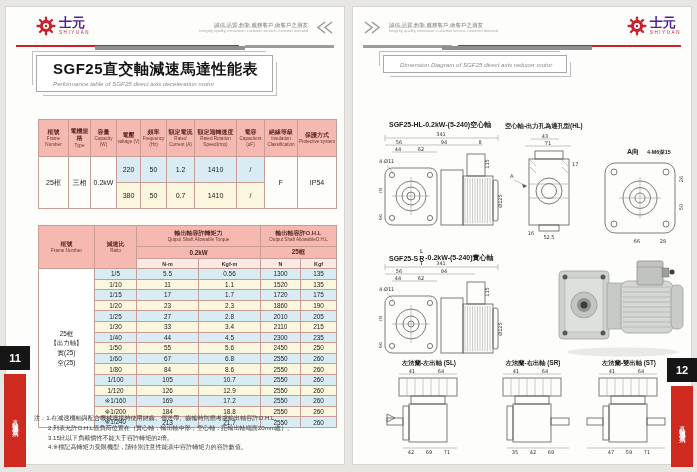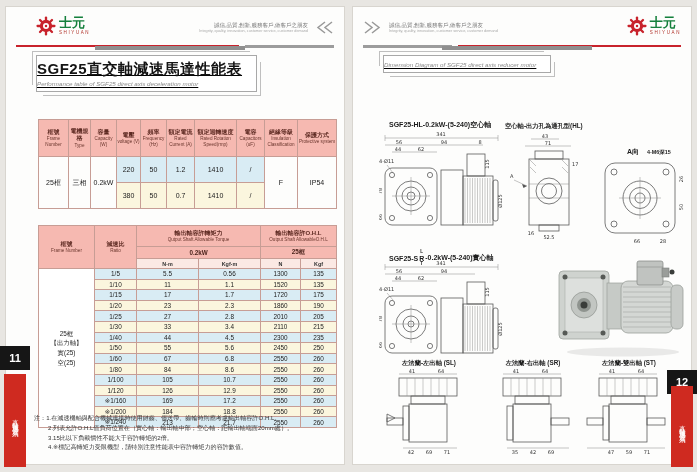--- a/index.html
+++ b/index.html
@@ -6,36 +6,36 @@
   .canvas{position:relative;width:697px;height:472px;background:#e8e6e2;overflow:hidden;
           font-family:"Liberation Sans","DejaVu Sans",sans-serif;}
   .page{position:absolute;top:6px;height:459px;width:340px;background:#fdfdfc;
         border:1px solid #d8d5cf;box-sizing:border-box;}
   .page-left{left:5px;} .page-right{left:352px;}
 
   
   .hdr{position:absolute;top:9px;left:30px;right:10px;display:flex;justify-content:space-between;align-items:flex-start;}
   .page-right .hdr{left:10px;right:10px;flex-direction:row-reverse;}
   .logo-blk{display:flex;align-items:flex-start;gap:3px;}
-  .logo-txt .cn{font-size:13px;font-weight:bold;color:#15803d;line-height:1;}
+  .logo-txt .cn{font-size:13px;font-weight:bold;color:#4c1d95;line-height:1;}
   .logo-txt .en{font-size:4.5px;letter-spacing:1.6px;color:#b03028;margin-top:1px;}
   .tag-blk{display:flex;align-items:center;gap:6px;margin-top:4px;}
   .tag-txt{text-align:right;}
   .page-right .tag-txt{text-align:left;}
   .tag-cn{font-size:5.5px;color:#777;}
   .tag-en{font-size:3.8px;color:#aaa;}
   .rule{position:absolute;top:38px;left:10px;right:10px;height:3px;}
   .rule .red{position:absolute;left:0;top:0;height:2px;width:70%;background:#c8232c;}
   .rule .gray{position:absolute;right:0;top:0;height:3px;width:28%;background:#9c9c9c;}
   .page-right .rule .red{left:auto;right:0;}
   .page-right .rule .gray{right:auto;left:0;}
 
   
   .title-box{position:absolute;top:48px;left:30px;background:#fff;border:1px solid #a8a8a8;
-             padding:4px 14px 4px 0;text-decoration:underline;}
+             padding:4px 14px 4px 16px;}
   .title-box::before{content:'';position:absolute;left:-5px;top:-5px;right:6px;bottom:6px;
              border-left:1px solid #bfbfbf;border-top:1px solid #bfbfbf;}
   .title-box::after{content:'';position:absolute;left:6px;top:6px;right:-5px;bottom:-5px;
              border-right:1px solid #bfbfbf;border-bottom:1px solid #bfbfbf;}
   .title-topbar{position:absolute;top:-10px;left:58px;width:150px;height:4px;background:#8f8f8f;}
   .title-cn{font-size:15px;font-weight:bold;color:#141414;letter-spacing:.5px;white-space:nowrap;}
   .title-en{font-size:6.2px;color:#8a8a8a;font-style:italic;margin-top:1px;white-space:nowrap;}
 
   .sec-title{position:absolute;left:32px;color:#d3281e;font-size:8.5px;font-weight:bold;white-space:nowrap;}
 
@@ -56,21 +56,21 @@
   .ttable tbody tr:nth-child(even) td{background:#fbf6de;}
   .frame-cell{background:#fff !important;font-size:6.6px;line-height:1.5;color:#222;}
   .frame-cell span{display:block;}
 
   .notes{position:absolute;top:406px;left:28px;right:8px;font-size:6.1px;color:#333;line-height:1.6;}
   .notes .ind{padding-left:14px;}
 
   
   .tab{position:absolute;width:30px;height:24px;background:#161616;color:#fff;
        font-size:11px;font-weight:bold;line-height:24px;text-align:center;}
-  .tab-11{left:0;top:346px;} .tab-12{right:0;top:370px;}
+  .tab-11{left:0;top:346px;} .tab-12{right:0;top:358px;}
   .banner{position:absolute;width:22px;background:#cf2a20;display:flex;align-items:center;justify-content:center;}
   .banner span{writing-mode:vertical-rl;text-orientation:upright;color:#fff;font-size:6.3px;letter-spacing:1.5px;}
   .banner-left{left:4px;top:374px;height:93px;}
   .banner-right{right:4px;top:386px;height:81px;}
 
   
   .dlabel{position:absolute;font-size:7px;font-weight:bold;color:#1c1c1c;white-space:nowrap;}
   .d1-label{top:113px;left:36px;} .d2-label{top:115px;left:152px;font-size:6.3px;}
   .d3-mark{position:absolute;top:140px;left:274px;font-size:7px;font-weight:bold;color:#1c1c1c;}
   .d3-note{position:absolute;top:142px;left:294px;font-size:5.4px;color:#1c1c1c;font-weight:bold;}

